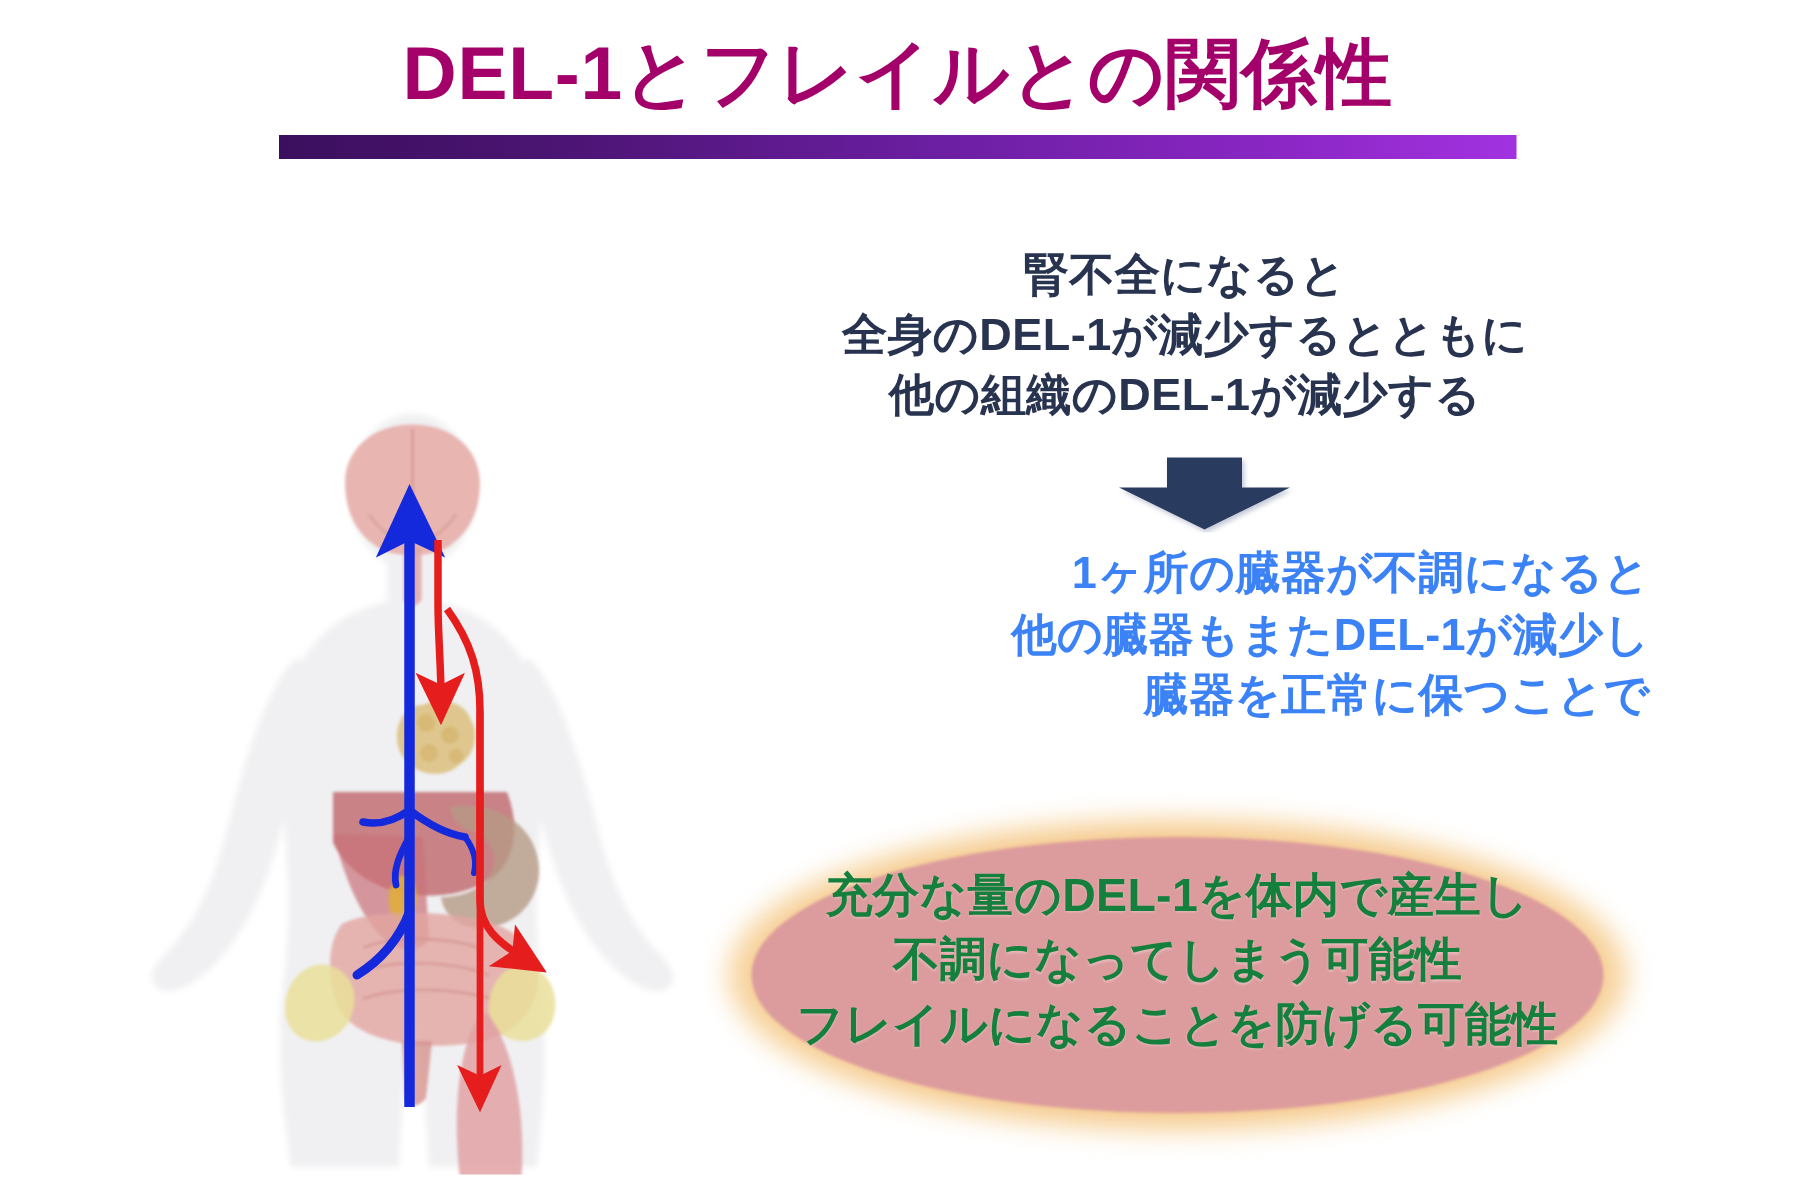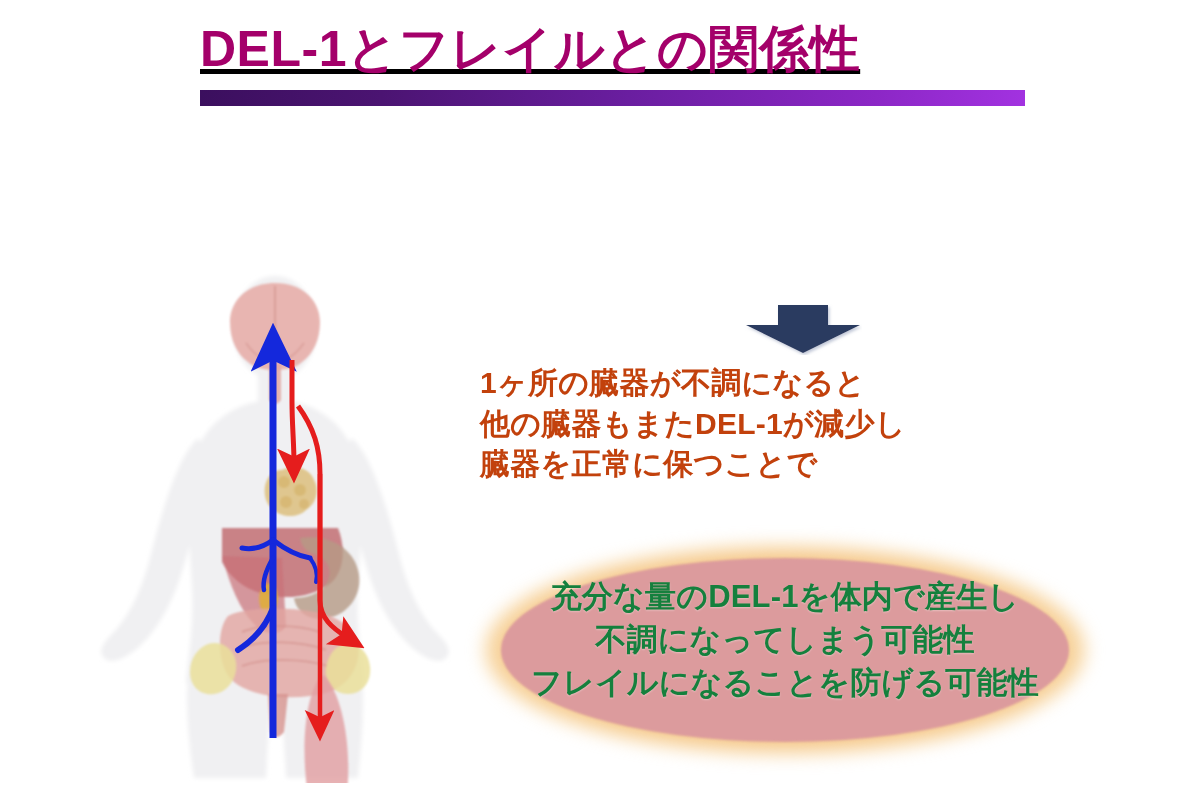--- a/index.html
+++ b/index.html
@@ -19,25 +19,24 @@
     position: absolute;
     left: 0; top: 0;
     width: 1200px;
     height: 800px;
     background: #ffffff;
   }
 
   
   #title-block {
     position: absolute;
-    left: 200px;
+    left: 186px;
     top: 22px;
     width: 825px;
-    text-align: left;
-    text-decoration: underline;
+    text-align: center;
   }
   #page-title {
     font-size: 50px;
     font-weight: bold;
     color: #a4006a;
     letter-spacing: 0.5px;
     line-height: 1.08;
     white-space: nowrap;
     text-shadow: 0 1px 0 rgba(255,255,255,0.5);
   }
@@ -81,22 +80,22 @@
     width: 118px;
     height: 52px;
   }
   #down-arrow svg { display: block; }
 
   #text-block-2 {
     position: absolute;
     left: 480px;
     top: 363px;
     width: 620px;
-    text-align: left;
-    color: #c2410c;
+    text-align: right;
+    color: #3b82f6;
     font-size: 30px;
     font-weight: bold;
     line-height: 1.35;
     letter-spacing: 0.3px;
     text-shadow: 0 1px 1px rgba(255,255,255,0.6);
   }
   #text-block-2 .ln { display: block; white-space: nowrap; }
 
   
   #conclusion-group {
@@ -318,20 +317,25 @@
                  L250 462
                  C 250 480, 262 490, 278 500" stroke="#e51d1d" stroke-width="5" fill="none" marker-end="url(#mkRed)" stroke-linecap="butt"></path>
       </g>
 
       <g>
         <path d="M250 336 L250 586" stroke="#e51d1d" stroke-width="4.5" fill="none" marker-end="url(#mkRed)" stroke-linecap="butt"></path>
       </g>
     </svg>
   </div>
 
+  <div id="text-block-1">
+    <span class="ln">腎不全になると</span>
+    <span class="ln">全身のDEL-1が減少するとともに</span>
+    <span class="ln">他の組織のDEL-1が減少する</span>
+  </div>
 
   <div id="down-arrow">
     <svg width="118" height="52" viewBox="0 0 118 52" xmlns="http://www.w3.org/2000/svg">
       <defs>
         <filter id="arrShadow" x="-20%" y="-20%" width="150%" height="150%">
           <feDropShadow dx="1.5" dy="2" stdDeviation="1.6" flood-color="#8f9ab5" flood-opacity="0.55"></feDropShadow>
         </filter>
       </defs>
       <path d="M34 2 L84 2 L84 22 L116 22 L59 50 L2 22 L34 22 Z" fill="#2c3a60" filter="url(#arrShadow)"></path>
     </svg>

